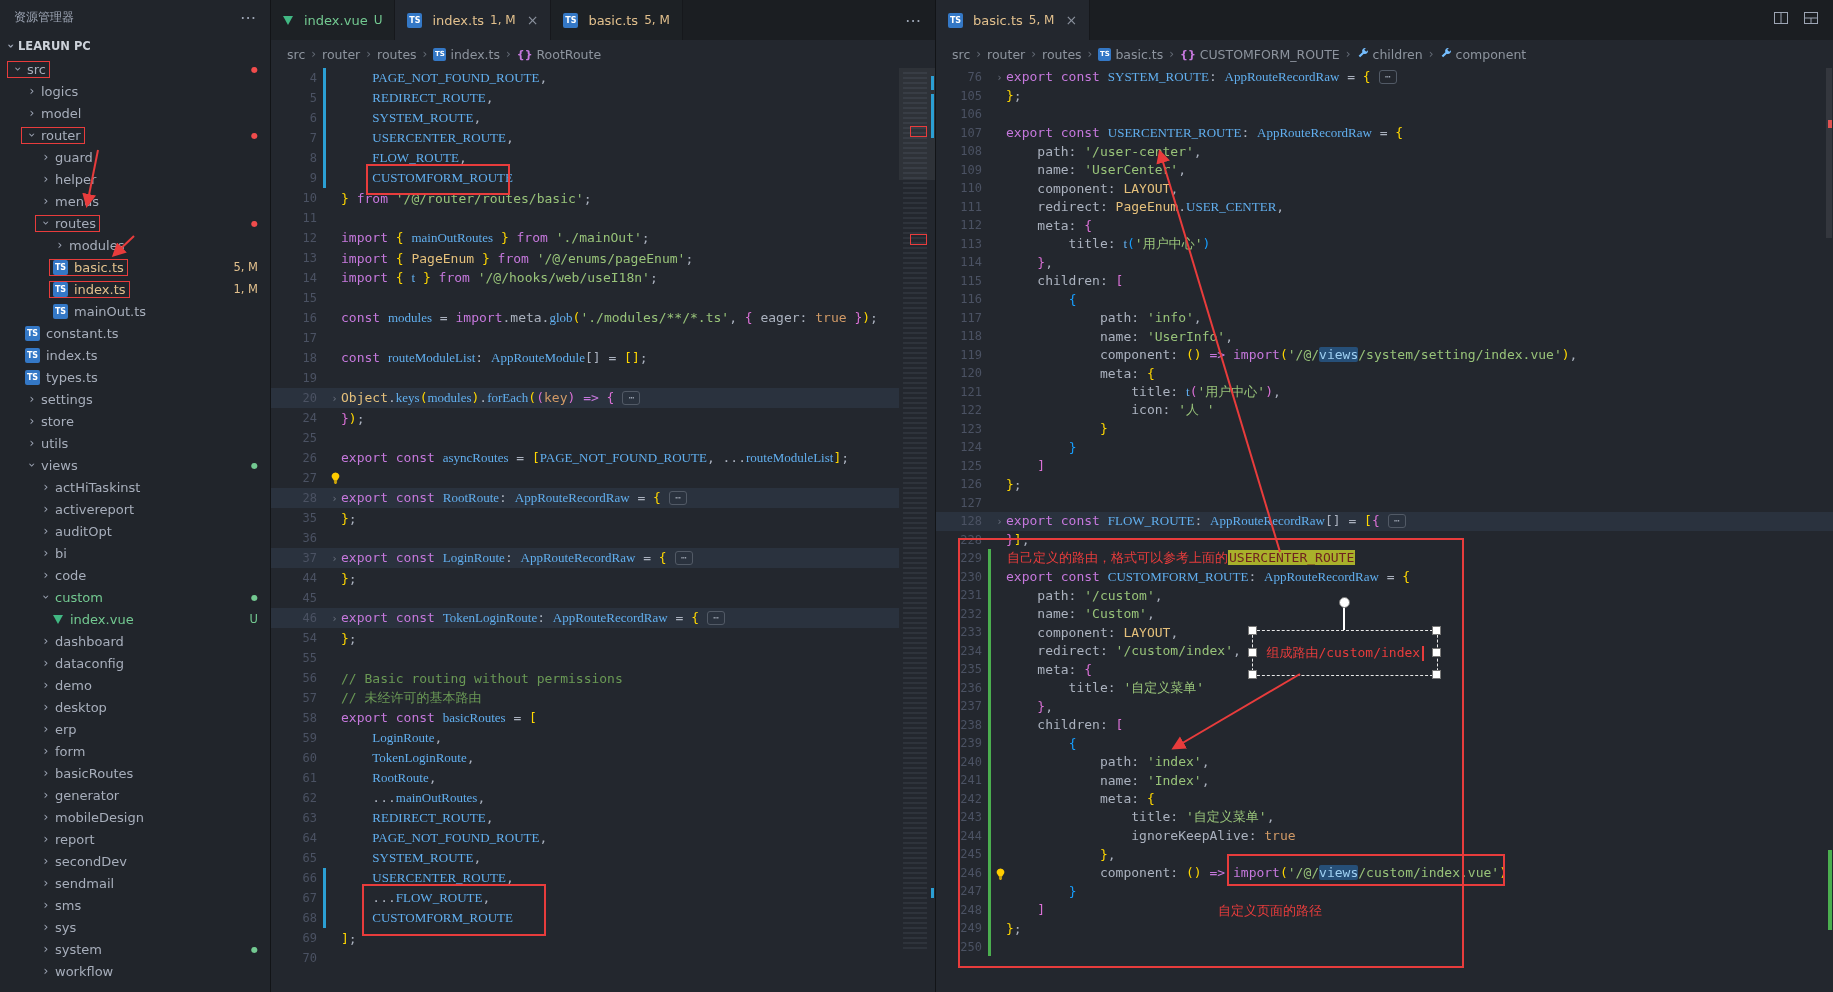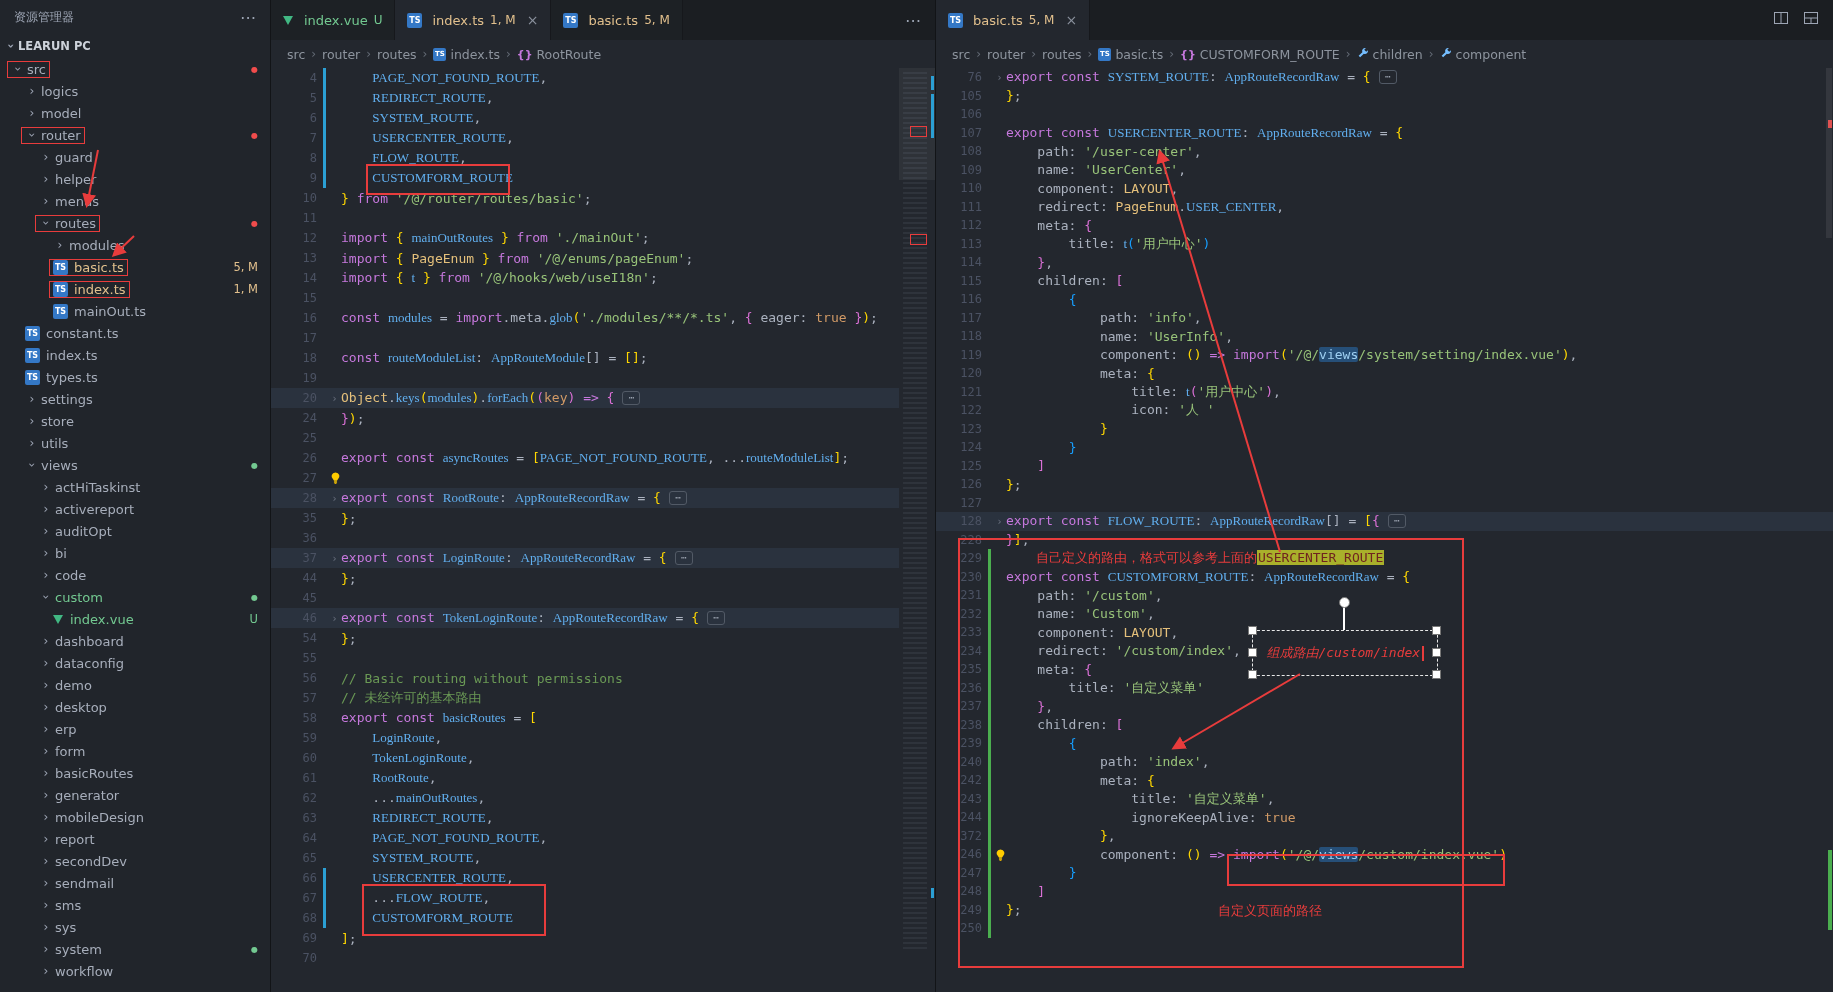--- a/index.html
+++ b/index.html
@@ -973,39 +973,45 @@
           <span class="fc"></span>
           <span class="src"><span>        </span><span class="b3">{</span></span>
         </div>
         <div class="cl">
           <span class="ln">240</span>
           <span class="dec ga"></span>
           <span class="fc"></span>
           <span class="src"><span>            path: </span><span class="str">'index'</span><span>,</span></span>
         </div>
         <div class="cl">
+          <span class="ln">241</span>
+          <span class="dec ga"></span>
+          <span class="fc"></span>
+          <span class="src"><span>            name: </span><span class="str">'Index'</span><span>,</span></span>
+        </div>
+        <div class="cl">
           <span class="ln">242</span>
           <span class="dec ga"></span>
           <span class="fc"></span>
           <span class="src"><span>            meta: </span><span class="b1">{</span></span>
         </div>
         <div class="cl">
           <span class="ln">243</span>
           <span class="dec ga"></span>
           <span class="fc"></span>
           <span class="src"><span>                title: </span><span class="str">'自定义菜单'</span><span>,</span></span>
         </div>
         <div class="cl">
           <span class="ln">244</span>
           <span class="dec ga"></span>
           <span class="fc"></span>
           <span class="src"><span>                ignoreKeepAlive: </span><span class="num">true</span></span>
         </div>
         <div class="cl">
-          <span class="ln">372</span>
+          <span class="ln">245</span>
           <span class="dec ga"></span>
           <span class="fc"></span>
           <span class="src"><span>            </span><span class="b1">}</span><span>,</span></span>
         </div>
         <div class="cl">
           <span class="ln">246</span>
           <span class="dec ga"></span>
           <span class="fc"></span>
           <span class="bulb"><svg width="13" height="14" viewBox="0 0 14 14">
               <path d="M7 1a4.2 4.2 0 0 1 2.5 7.6c-.5.4-.8.9-.8 1.4H5.3c0-.5-.3-1-.8-1.4A4.2 4.2 0 0 1 7 1z" fill="#ffcc00"></path>
@@ -1044,24 +1050,24 @@
     <div class="ov" style="top:850px;height:80px;background:#4bae4f;"></div>
   </div>
 
   <div id="overlay">
 
     <div class="rb" style="left:366px;top:164px;width:140px;height:27px;"></div>
     <div class="rb" style="left:362px;top:884px;width:180px;height:48px;"></div>
     <div class="rb" style="left:958px;top:538px;width:502px;height:426px;"></div>
     <div class="rb" style="left:1227px;top:854px;width:274px;height:28px;"></div>
 
-    <div class="note" style="left:1007px;top:549px;margin-left:29px;">
+    <div class="note" style="left:1007px;top:549px;">
       <span>自己定义的路由，格式可以参考上面的</span><span class="refhl">USERCENTER_ROUTE</span>
     </div>
-    <div class="sel" style="left:1252px;top:630px;width:184px;height:44px;font-style:italic;">
+    <div class="sel" style="left:1252px;top:630px;width:184px;height:44px;">
       <span class="note">组成路由/custom/index</span>
       <span class="cursorbar"></span>
     </div>
     <div class="hstick" style="left:1343px;top:606px;height:24px;"></div>
     <div class="hcirc" style="left:1339px;top:597px;"></div>
     <div class="handle" style="left:1248px;top:626px;"></div>
     <div class="handle" style="left:1432px;top:626px;"></div>
     <div class="handle" style="left:1248px;top:670px;"></div>
     <div class="handle" style="left:1432px;top:670px;"></div>
     <div class="handle" style="left:1248px;top:648px;"></div>

